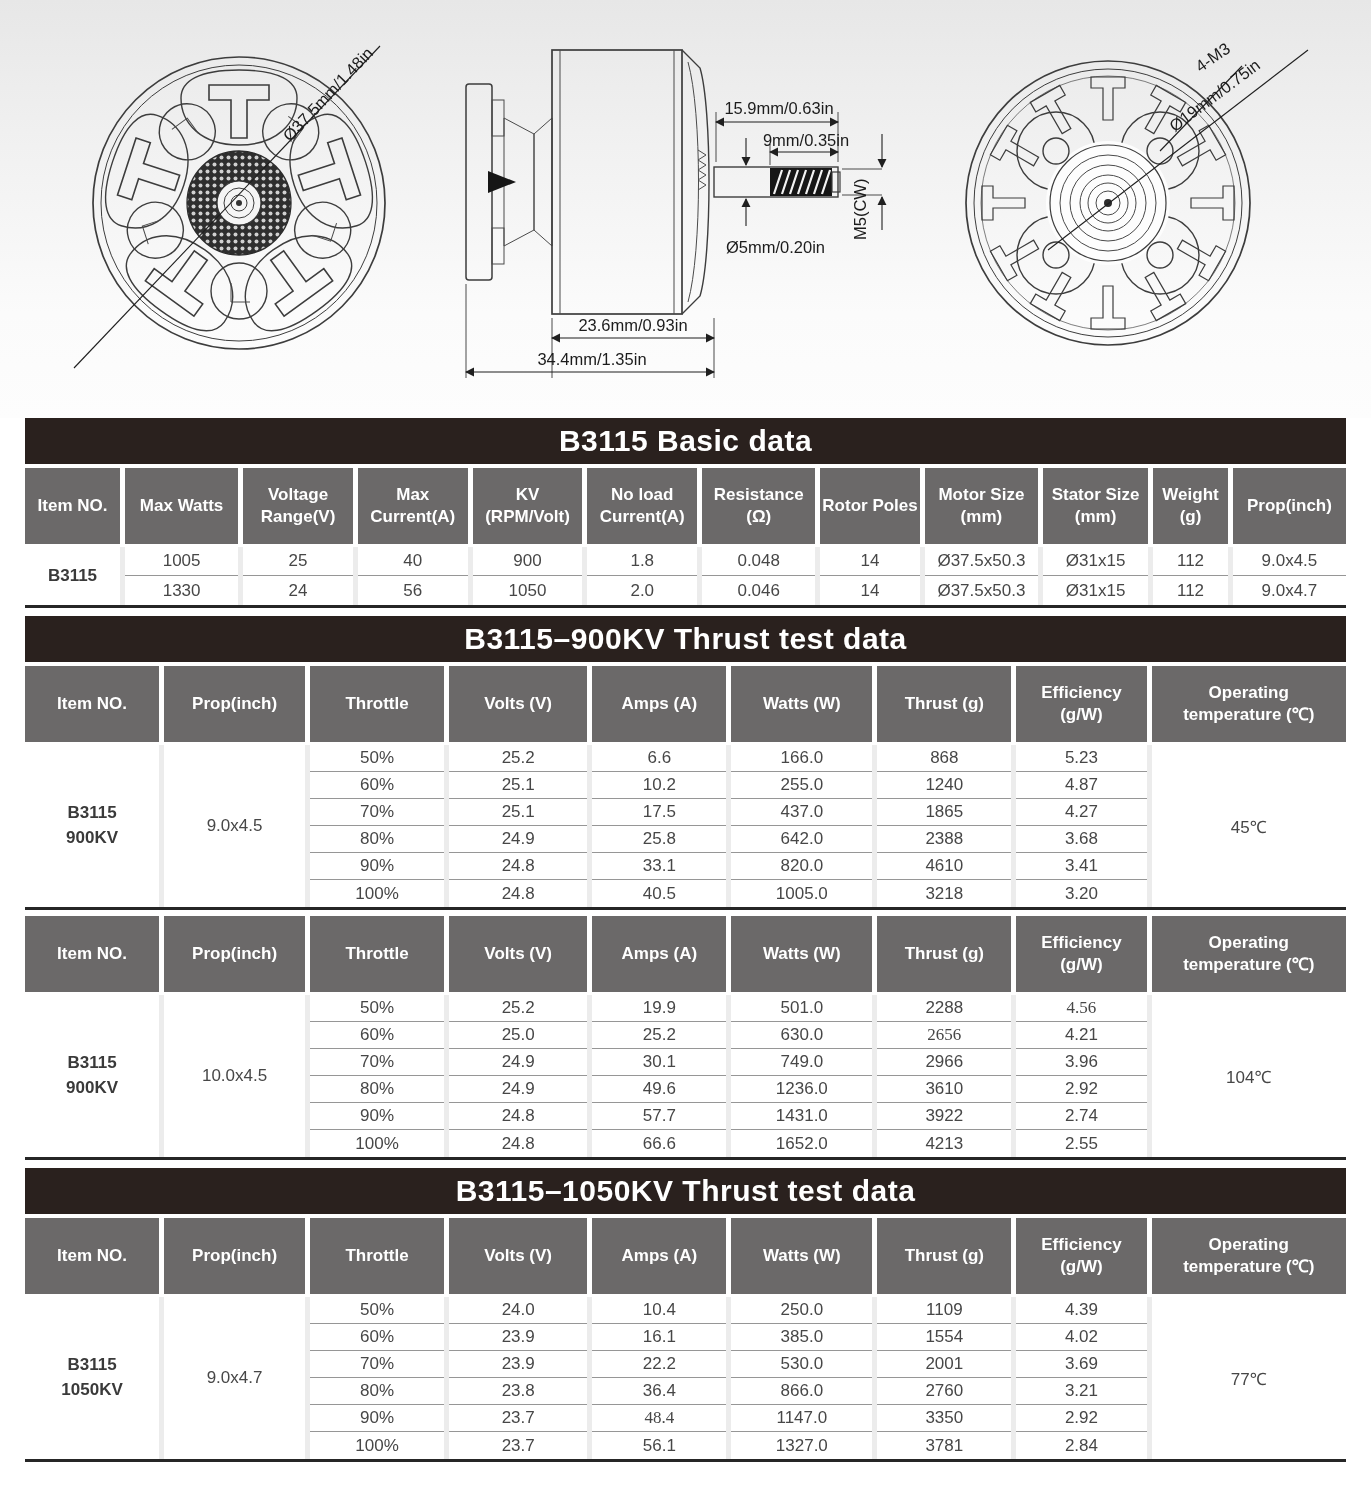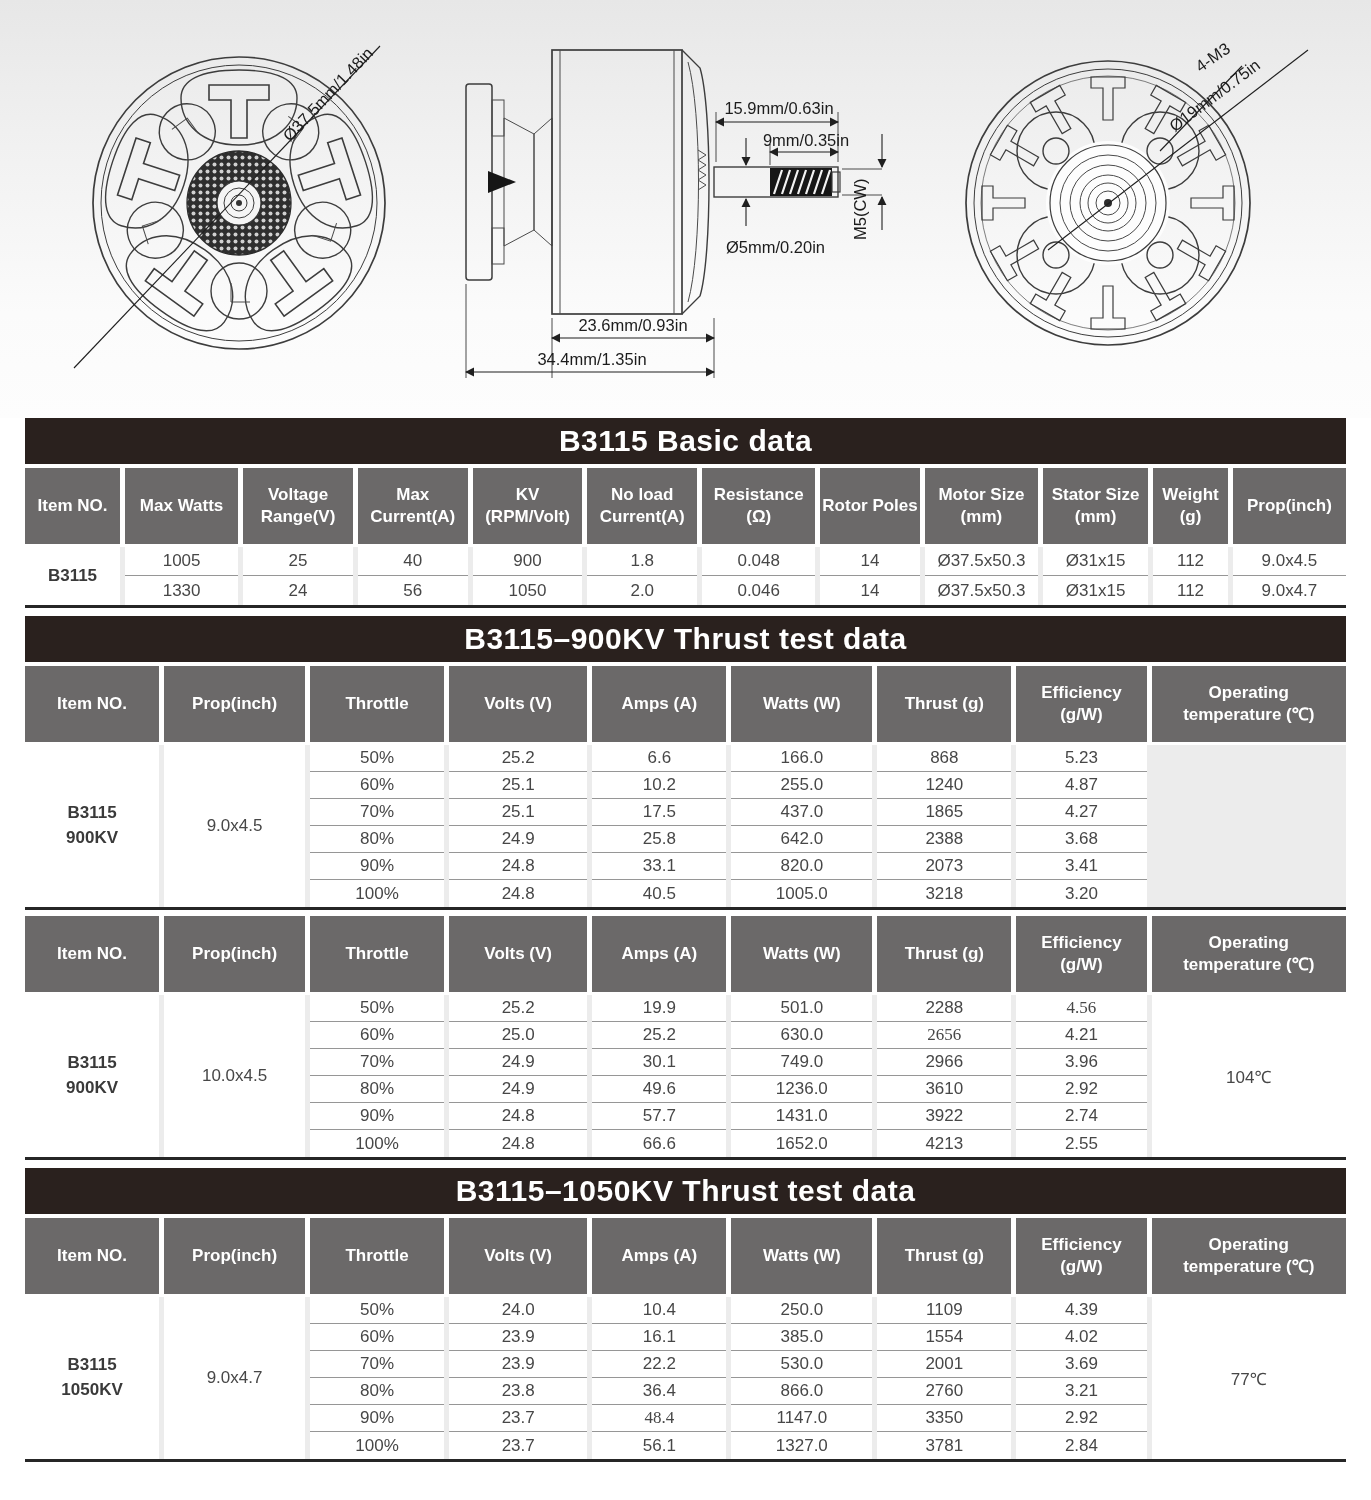--- a/index.html
+++ b/index.html
@@ -264,20 +264,21 @@
         <div class="th">Thrust  (g)</div>
         <div class="th">Efficiency
 (g/W)</div>
         <div class="th">Operating
 temperature (℃)</div>
       </div>
     <div class="grid thrust body thrustbody">
         <div class="td item" style="grid-area: 1 / 1 / span 6;">B3115
 900KV</div>
         <div class="td" style="grid-area: 1 / 2 / span 6;">9.0x4.5</div>
+        <div class="td" style="grid-area: 1 / 9 / span 6;">45℃</div>
         <div class="td u" style="grid-area: 1 / 3;">50%</div>
         <div class="td u" style="grid-area: 1 / 4;">25.2</div>
         <div class="td u" style="grid-area: 1 / 5;">6.6</div>
         <div class="td u" style="grid-area: 1 / 6;">166.0</div>
         <div class="td u" style="grid-area: 1 / 7;">868</div>
         <div class="td u" style="grid-area: 1 / 8;">5.23</div>
         <div class="td u" style="grid-area: 2 / 3;">60%</div>
         <div class="td u" style="grid-area: 2 / 4;">25.1</div>
         <div class="td u" style="grid-area: 2 / 5;">10.2</div>
         <div class="td u" style="grid-area: 2 / 6;">255.0</div>
@@ -292,21 +293,21 @@
         <div class="td u" style="grid-area: 4 / 3;">80%</div>
         <div class="td u" style="grid-area: 4 / 4;">24.9</div>
         <div class="td u" style="grid-area: 4 / 5;">25.8</div>
         <div class="td u" style="grid-area: 4 / 6;">642.0</div>
         <div class="td u" style="grid-area: 4 / 7;">2388</div>
         <div class="td u" style="grid-area: 4 / 8;">3.68</div>
         <div class="td u" style="grid-area: 5 / 3;">90%</div>
         <div class="td u" style="grid-area: 5 / 4;">24.8</div>
         <div class="td u" style="grid-area: 5 / 5;">33.1</div>
         <div class="td u" style="grid-area: 5 / 6;">820.0</div>
-        <div class="td u" style="grid-area: 5 / 7;">2073</div>
+        <div class="td u" style="grid-area: 5 / 7;">4610</div>
         <div class="td u" style="grid-area: 5 / 8;">3.41</div>
         <div class="td" style="grid-area: 6 / 3;">100%</div>
         <div class="td" style="grid-area: 6 / 4;">24.8</div>
         <div class="td" style="grid-area: 6 / 5;">40.5</div>
         <div class="td" style="grid-area: 6 / 6;">1005.0</div>
         <div class="td" style="grid-area: 6 / 7;">3218</div>
         <div class="td" style="grid-area: 6 / 8;">3.20</div>
       </div>
     <div class="gap6"></div>
     <div class="grid thrust head">

